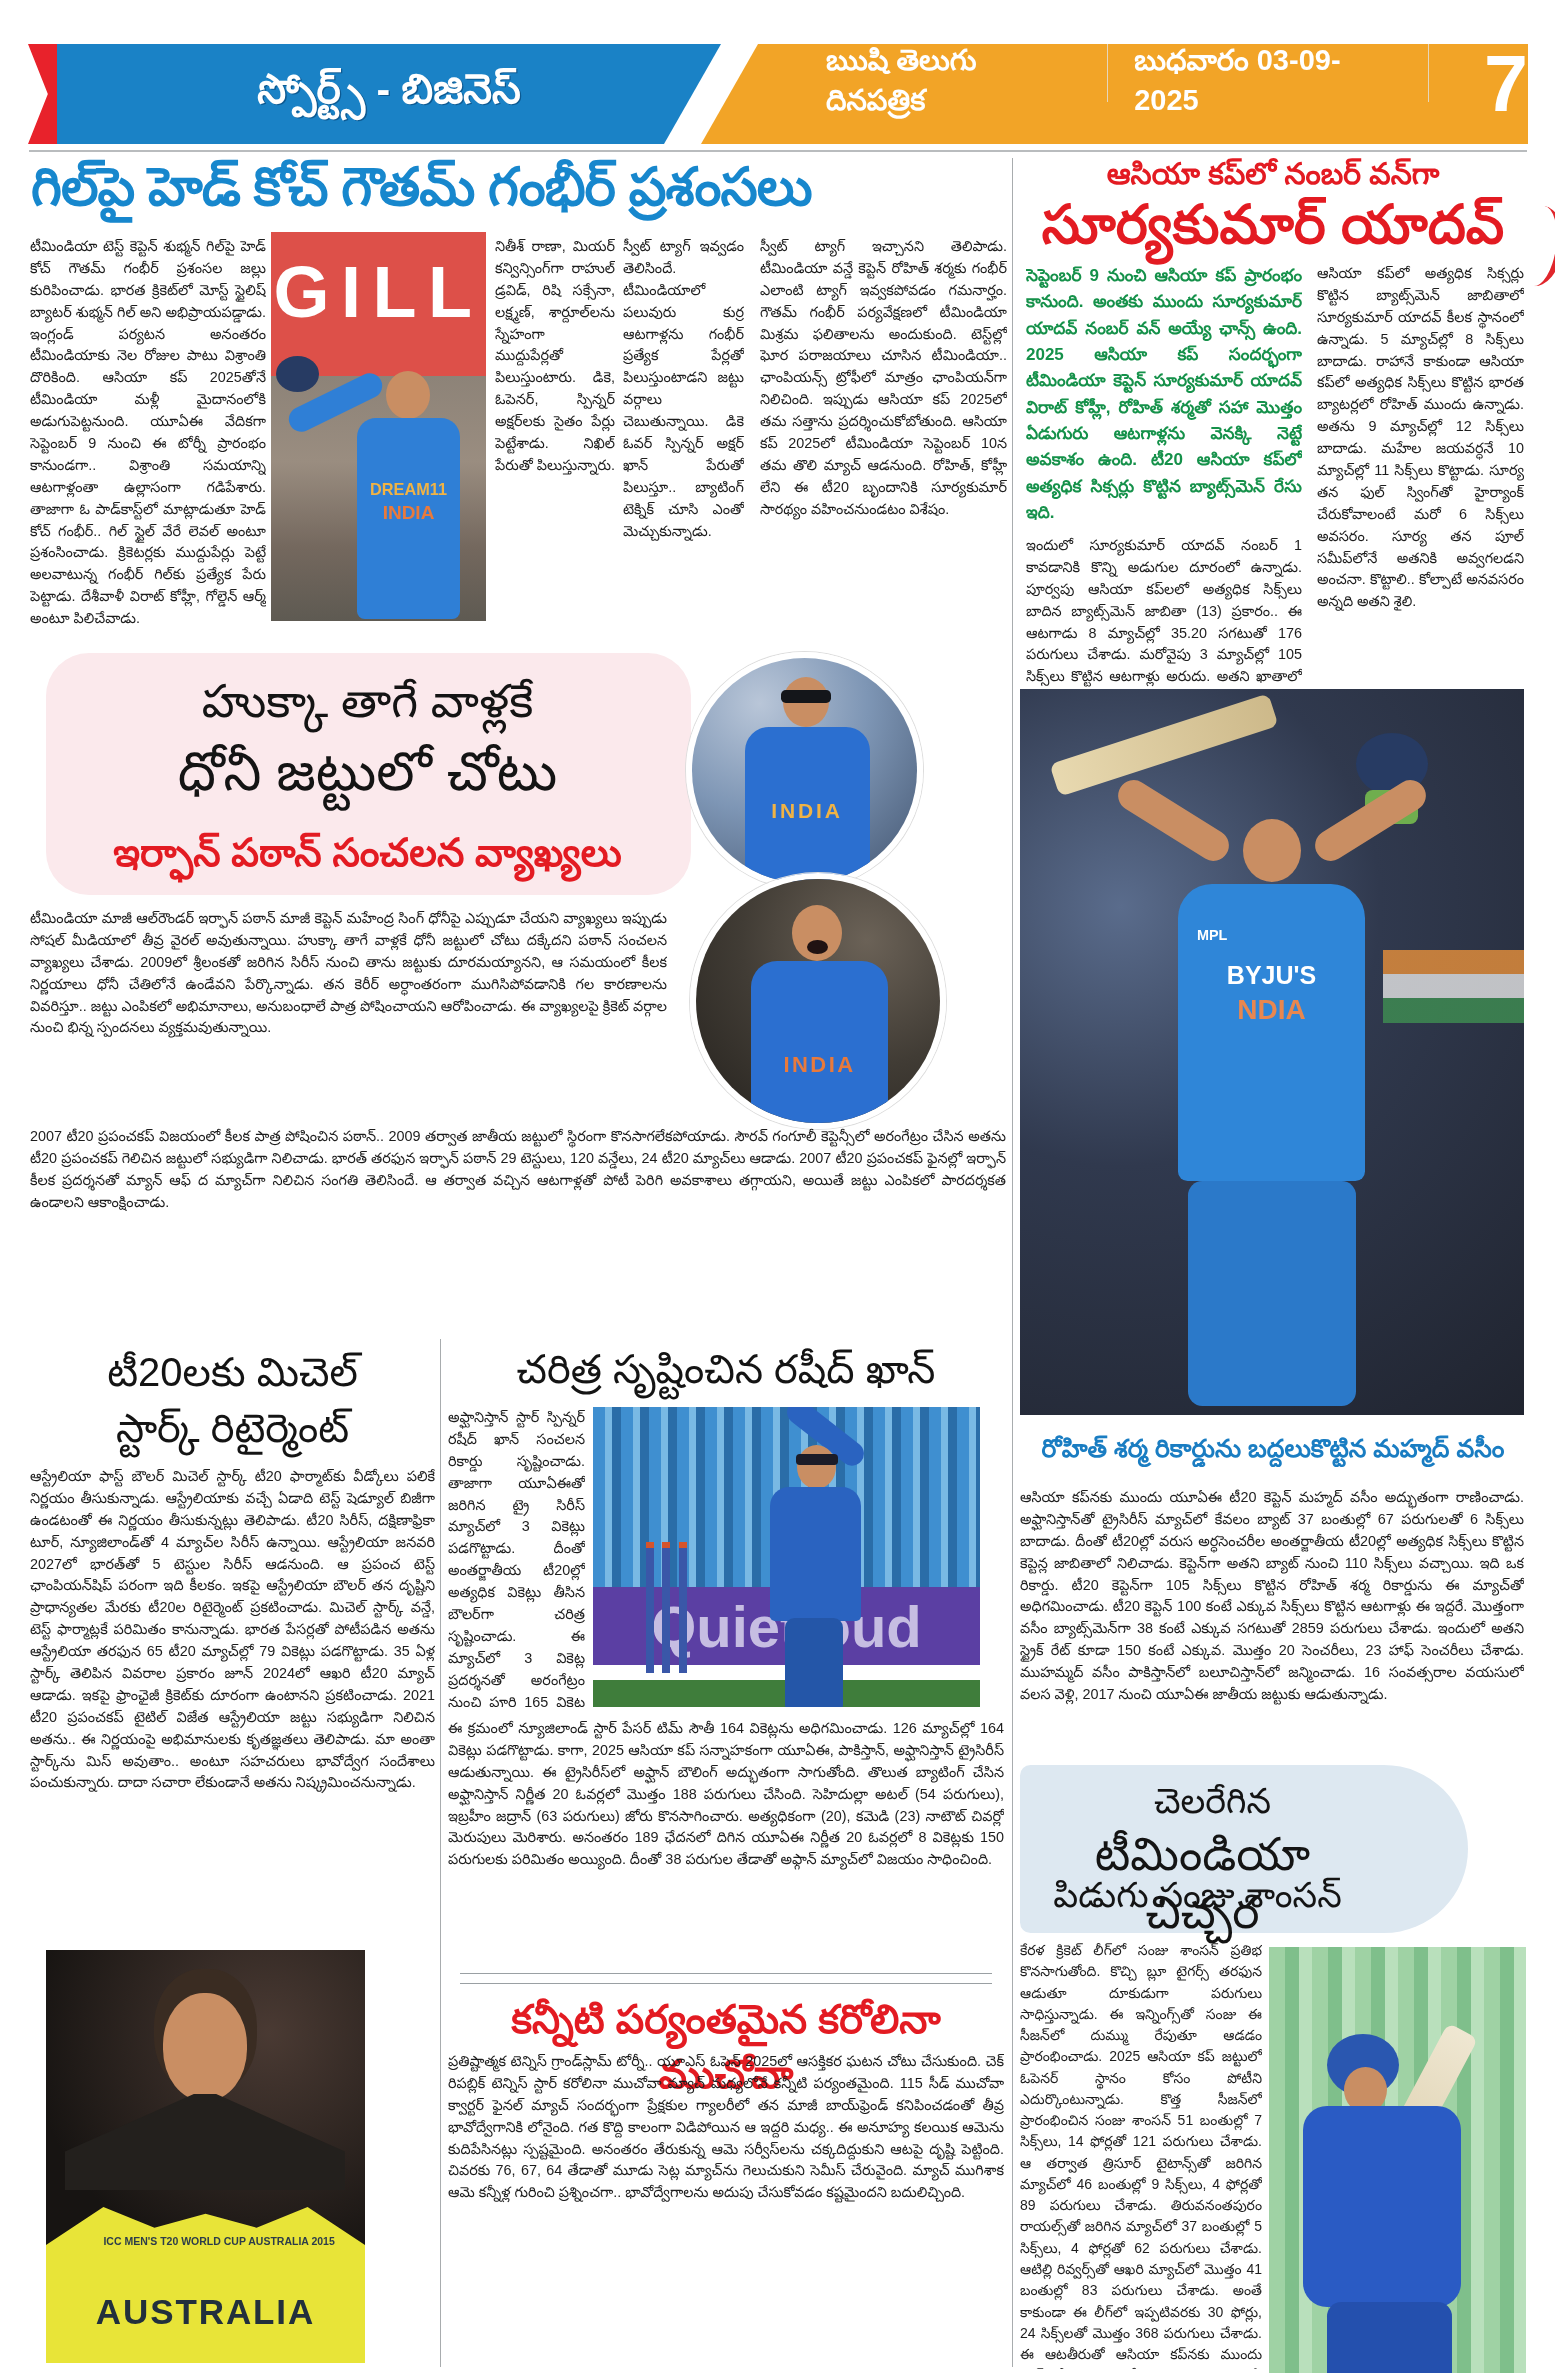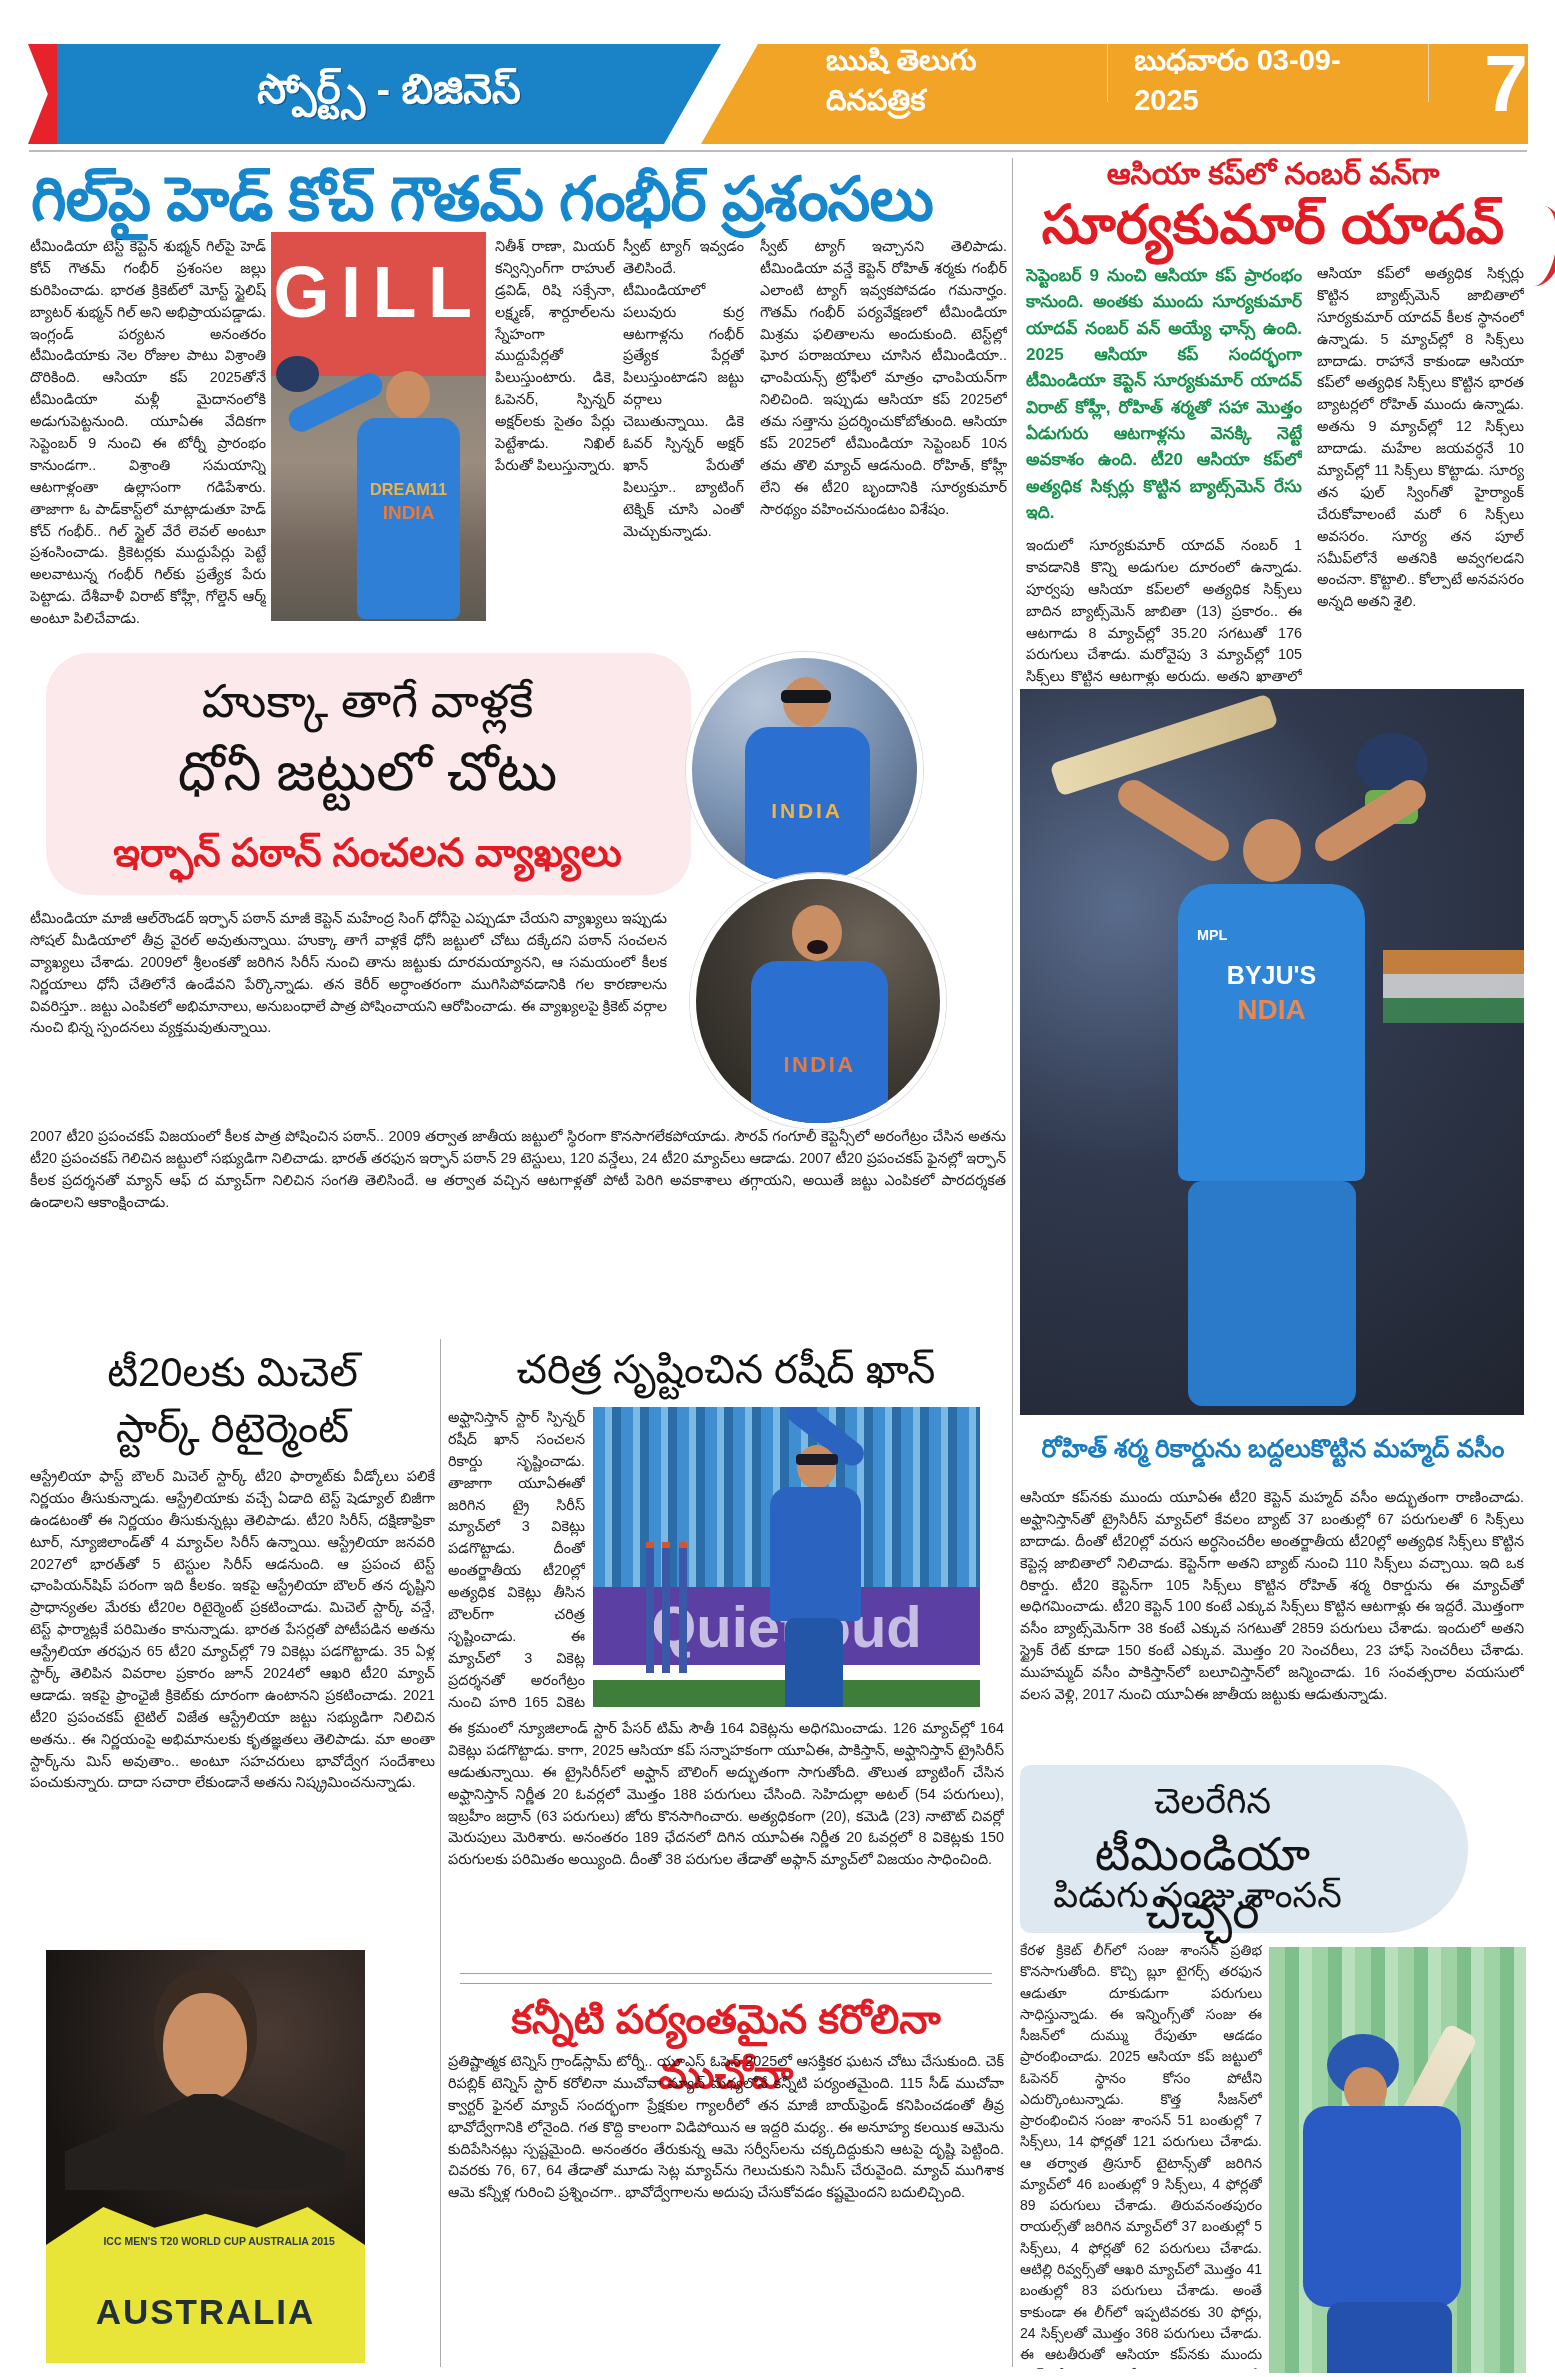--- a/index.html
+++ b/index.html
@@ -17,22 +17,22 @@
               display:flex;align-items:flex-start;color:#fff;}
   .hdr-orange .pname{font-size:29px;font-weight:bold;margin-left:125px;}
   .hdr-orange .sep{width:1.4px;height:58px;background:#e2e2e2;margin:0 26px;opacity:.8;}
   .hdr-orange .pdate{font-size:29px;font-weight:bold;}
   .hdr-orange .pnum{font-size:79px;font-weight:bold;line-height:1;margin-left:29px;}
   .rule-h{position:absolute;background:#b9bcbe;height:1.9px;}
   .rule-v{position:absolute;background:#a8acae;width:1.4px;}
   
   .col{position:absolute;text-align:justify;font-size:14.4px;line-height:1.52;color:#1d1d1d;
        overflow:hidden;word-break:break-word;}
-  .head-blue{position:absolute;color:#1787cd;font-weight:bold;font-size:61px;line-height:1.1;
-             letter-spacing:-1px;white-space:nowrap;margin-top:8px;}
+  .head-blue{position:absolute;color:#1787cd;font-weight:bold;font-size:53px;line-height:1.1;
+             letter-spacing:-1px;white-space:nowrap;}
   .head-red-kicker{position:absolute;color:#e31b22;font-weight:bold;font-size:30px;text-align:center;}
   .head-red-main{position:absolute;color:#e31b22;font-weight:bold;font-size:54px;text-align:center;white-space:nowrap;}
   .head-black{position:absolute;color:#141414;font-weight:normal;text-align:center;line-height:1.25;}
   .sub-red{position:absolute;color:#e31b22;font-weight:bold;text-align:center;}
   .sub-blue{position:absolute;color:#1a7dc2;font-weight:bold;}
   .green-intro{color:#15914a;font-weight:bold;font-size:17px;line-height:1.55;text-align:justify;}
   
   .pinkbox{position:absolute;left:46px;top:653px;width:645px;height:242px;background:#fbe9ec;
            border-radius:43px;}
   .circle-photo{position:absolute;border-radius:50%;border:6.7px solid #fff;overflow:hidden;

